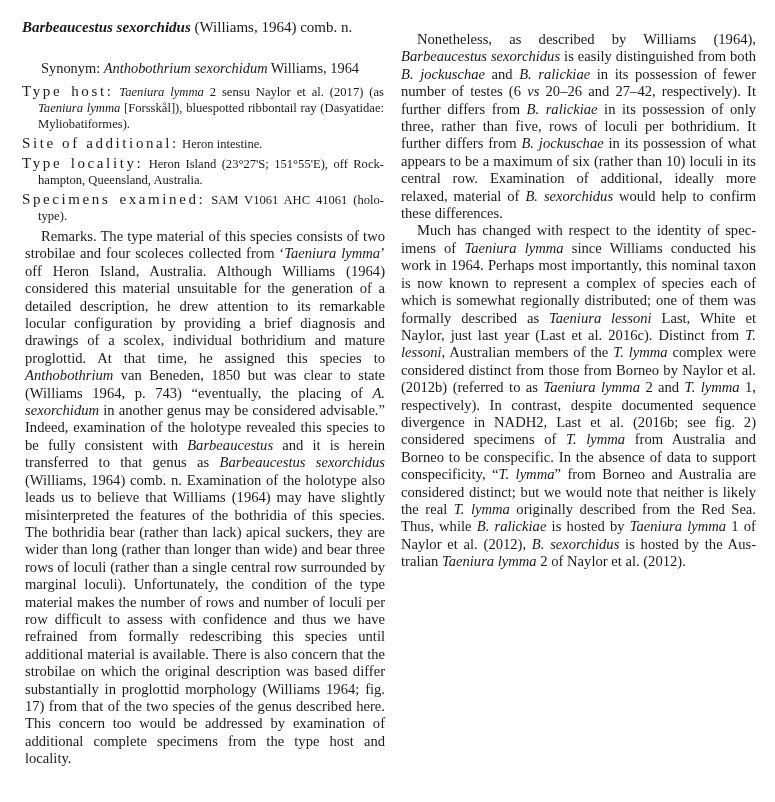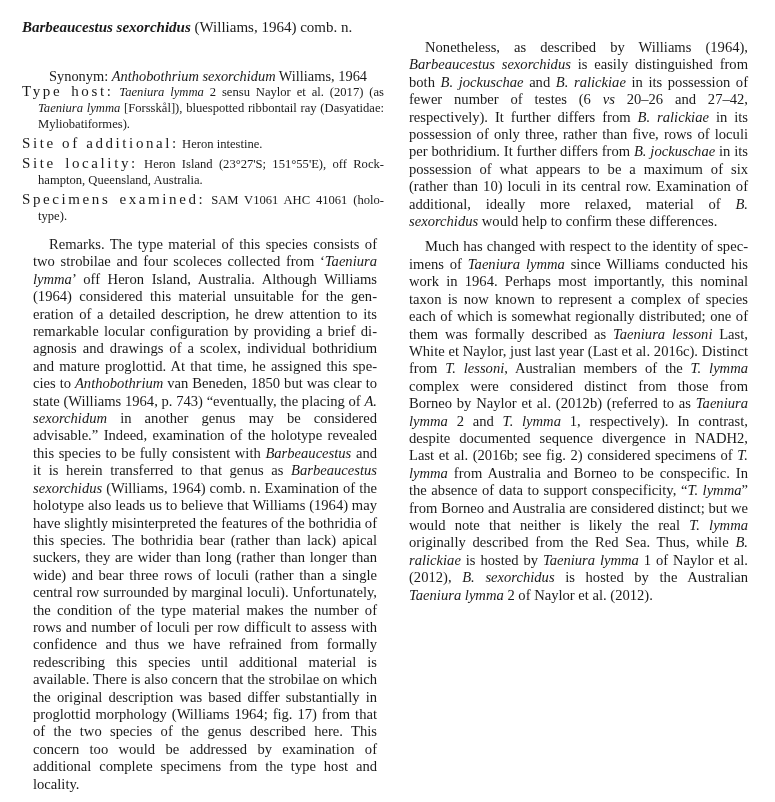--- a/index.html
+++ b/index.html
@@ -7,51 +7,51 @@
       width: 775px; height: 802px; position: relative; overflow: hidden;
       font-family: "Liberation Serif", "DejaVu Serif", serif;
       color: #1a1a1a;
     }
     .title {
       position: absolute; left: 22px; top: 18px; margin: 0;
       font-size: 15px; font-weight: normal; line-height: 18px; white-space: nowrap;
     }
     .title .sp { font-weight: bold; font-style: italic; }
     .synonym {
-      position: absolute; left: 41px; top: 59px; margin: 8px;
+      position: absolute; left: 41px; top: 59px; margin: 0;
       font-size: 14.4px; line-height: 18px; white-space: nowrap;
     }
     .field {
       margin: 0; font-size: 12.6px; line-height: 16px;
       padding-left: 16px; text-indent: -16px; text-align: justify;
     }
     .field .lbl { letter-spacing: 2.6px; font-size: 15px; }
     .fields { position: absolute; left: 22px; top: 83px; width: 362px; }
     .fields .field + .field { margin-top: 3px; }
     .para {
-      margin: 8px; font-size: 14.6px; line-height: 17.4px;
+      margin: 0; font-size: 14.6px; line-height: 17.4px;
       text-align: justify; text-indent: 16px; hyphens: manual;
     }
     .remarks { position: absolute; left: 25px; top: 228px; width: 360px; }
     .right-body { position: absolute; left: 401px; top: 31px; width: 355px; }
     .para + .para { margin-top: 0; }
     i { font-style: italic; }
     b { font-weight: normal; }
   </style>
 </head>
 <body>
 
 <h1 class="title"><span class="sp">Barbeaucestus sexorchidus</span><span> (Williams, 1964) comb. n.</span></h1>
 
 <p class="synonym"><span>Synonym: </span><i>Anthobothrium sexorchidum</i><span> Williams, 1964</span></p>
 
 <div class="fields">
   <p class="field"><span class="lbl">Type host:</span><span><span> </span><i>Taeniura lymma</i><span> 2 sensu Naylor et al. (2017) (as </span><i>Taeniura lymma</i><span> [Forsskål]), bluespotted ribbontail ray (Dasyatidae: Myliobatiformes).</span></span></p>
   <p class="field"><span class="lbl">Site of additional:</span><span> Heron intestine.</span></p>
-  <p class="field"><span class="lbl">Site locality:</span><span> Heron Island (23°27'S; 151°55'E), off Rock­hampton, Queensland, Australia.</span></p>
+  <p class="field"><span class="lbl">Type locality:</span><span> Heron Island (23°27'S; 151°55'E), off Rock­hampton, Queensland, Australia.</span></p>
   <p class="field"><span class="lbl">Specimens examined:</span><span> SAM V1061 AHC 41061 (holo­type).</span></p>
 </div>
 
 <div class="remarks">
   <p class="para"><b>Remarks.</b><span><span> The type material of this species consists of two strobilae and four scoleces collected from ‘</span><i>Taeniura lymma</i><span>’ off Heron Island, Australia. Although Williams (1964) considered this material unsuitable for the gen­eration of a detailed description, he drew attention to its remarkable locular configuration by providing a brief di­agnosis and drawings of a scolex, individual bothridium and mature proglottid. At that time, he assigned this spe­cies to </span><i>Anthobothrium</i><span> van Beneden, 1850 but was clear to state (Williams 1964, p. 743) “eventually, the placing of </span><i>A. sexorchidum</i><span> in another genus may be considered advisable.” Indeed, examination of the holotype revealed this species to be fully consistent with </span><i>Barbeaucestus</i><span> and it is herein transferred to that genus as </span><i>Barbeaucestus sexorchidus</i><span> (Williams, 1964) comb. n. Examination of the holotype also leads us to believe that Williams (1964) may have slightly misinterpreted the features of the bothridia of this species. The bothridia bear (rather than lack) apical suckers, they are wider than long (rather than longer than wide) and bear three rows of loculi (rather than a single central row surrounded by marginal loculi). Unfortunate­ly, the condition of the type material makes the number of rows and number of loculi per row difficult to assess with confidence and thus we have refrained from formally rede­scribing this species until additional material is available. There is also concern that the strobilae on which the orig­inal description was based differ substantially in proglot­tid morphology (Williams 1964; fig. 17) from that of the two species of the genus described here. This concern too would be addressed by examination of additional complete specimens from the type host and locality.</span></span></p>
 </div>
 
 <div class="right-body">
   <p class="para"><span>Nonetheless, as described by Williams (1964), </span><i>Barbeaucestus sexorchidus</i><span> is easily distinguished from both </span><i>B. jockuschae</i><span> and </span><i>B. ralickiae</i><span> in its possession of fewer number of testes (6 </span><i>vs</i><span> 20–26 and 27–42, respective­ly). It further differs from </span><i>B. ralickiae</i><span> in its possession of only three, rather than five, rows of loculi per bothridium. It further differs from </span><i>B. jockuschae</i><span> in its possession of what appears to be a maximum of six (rather than 10) lo­culi in its central row. Examination of additional, ideally more relaxed, material of </span><i>B. sexorchidus</i><span> would help to confirm these differences.</span></p>
   <p class="para"><span>Much has changed with respect to the identity of spec­imens of </span><i>Taeniura lymma</i><span> since Williams conducted his work in 1964. Perhaps most importantly, this nominal tax­on is now known to represent a complex of species each of which is somewhat regionally distributed; one of them was formally described as </span><i>Taeniura lessoni</i><span> Last, White et Naylor, just last year (Last et al. 2016c). Distinct from </span><i>T. lessoni</i><span>, Australian members of the </span><i>T. lymma</i><span> complex were considered distinct from those from Borneo by Nay­lor et al. (2012b) (referred to as </span><i>Taeniura lymma</i><span> 2 and </span><i>T. lymma</i><span> 1, respectively). In contrast, despite documented sequence divergence in NADH2, Last et al. (2016b; see fig. 2) considered specimens of </span><i>T. lymma</i><span> from Australia and Borneo to be conspecific. In the absence of data to support conspecificity, “</span><i>T. lymma</i><span>” from Borneo and Australia are considered distinct; but we would note that neither is likely the real </span><i>T. lymma</i><span> originally described from the Red Sea. Thus, while </span><i>B. ralickiae</i><span> is hosted by </span><i>Taeniura lymma</i><span> 1 of Naylor et al. (2012), </span><i>B. sexorchidus</i><span> is hosted by the Aus­tralian </span><i>Taeniura lymma</i><span> 2 of Naylor et al. (2012).</span></p>

